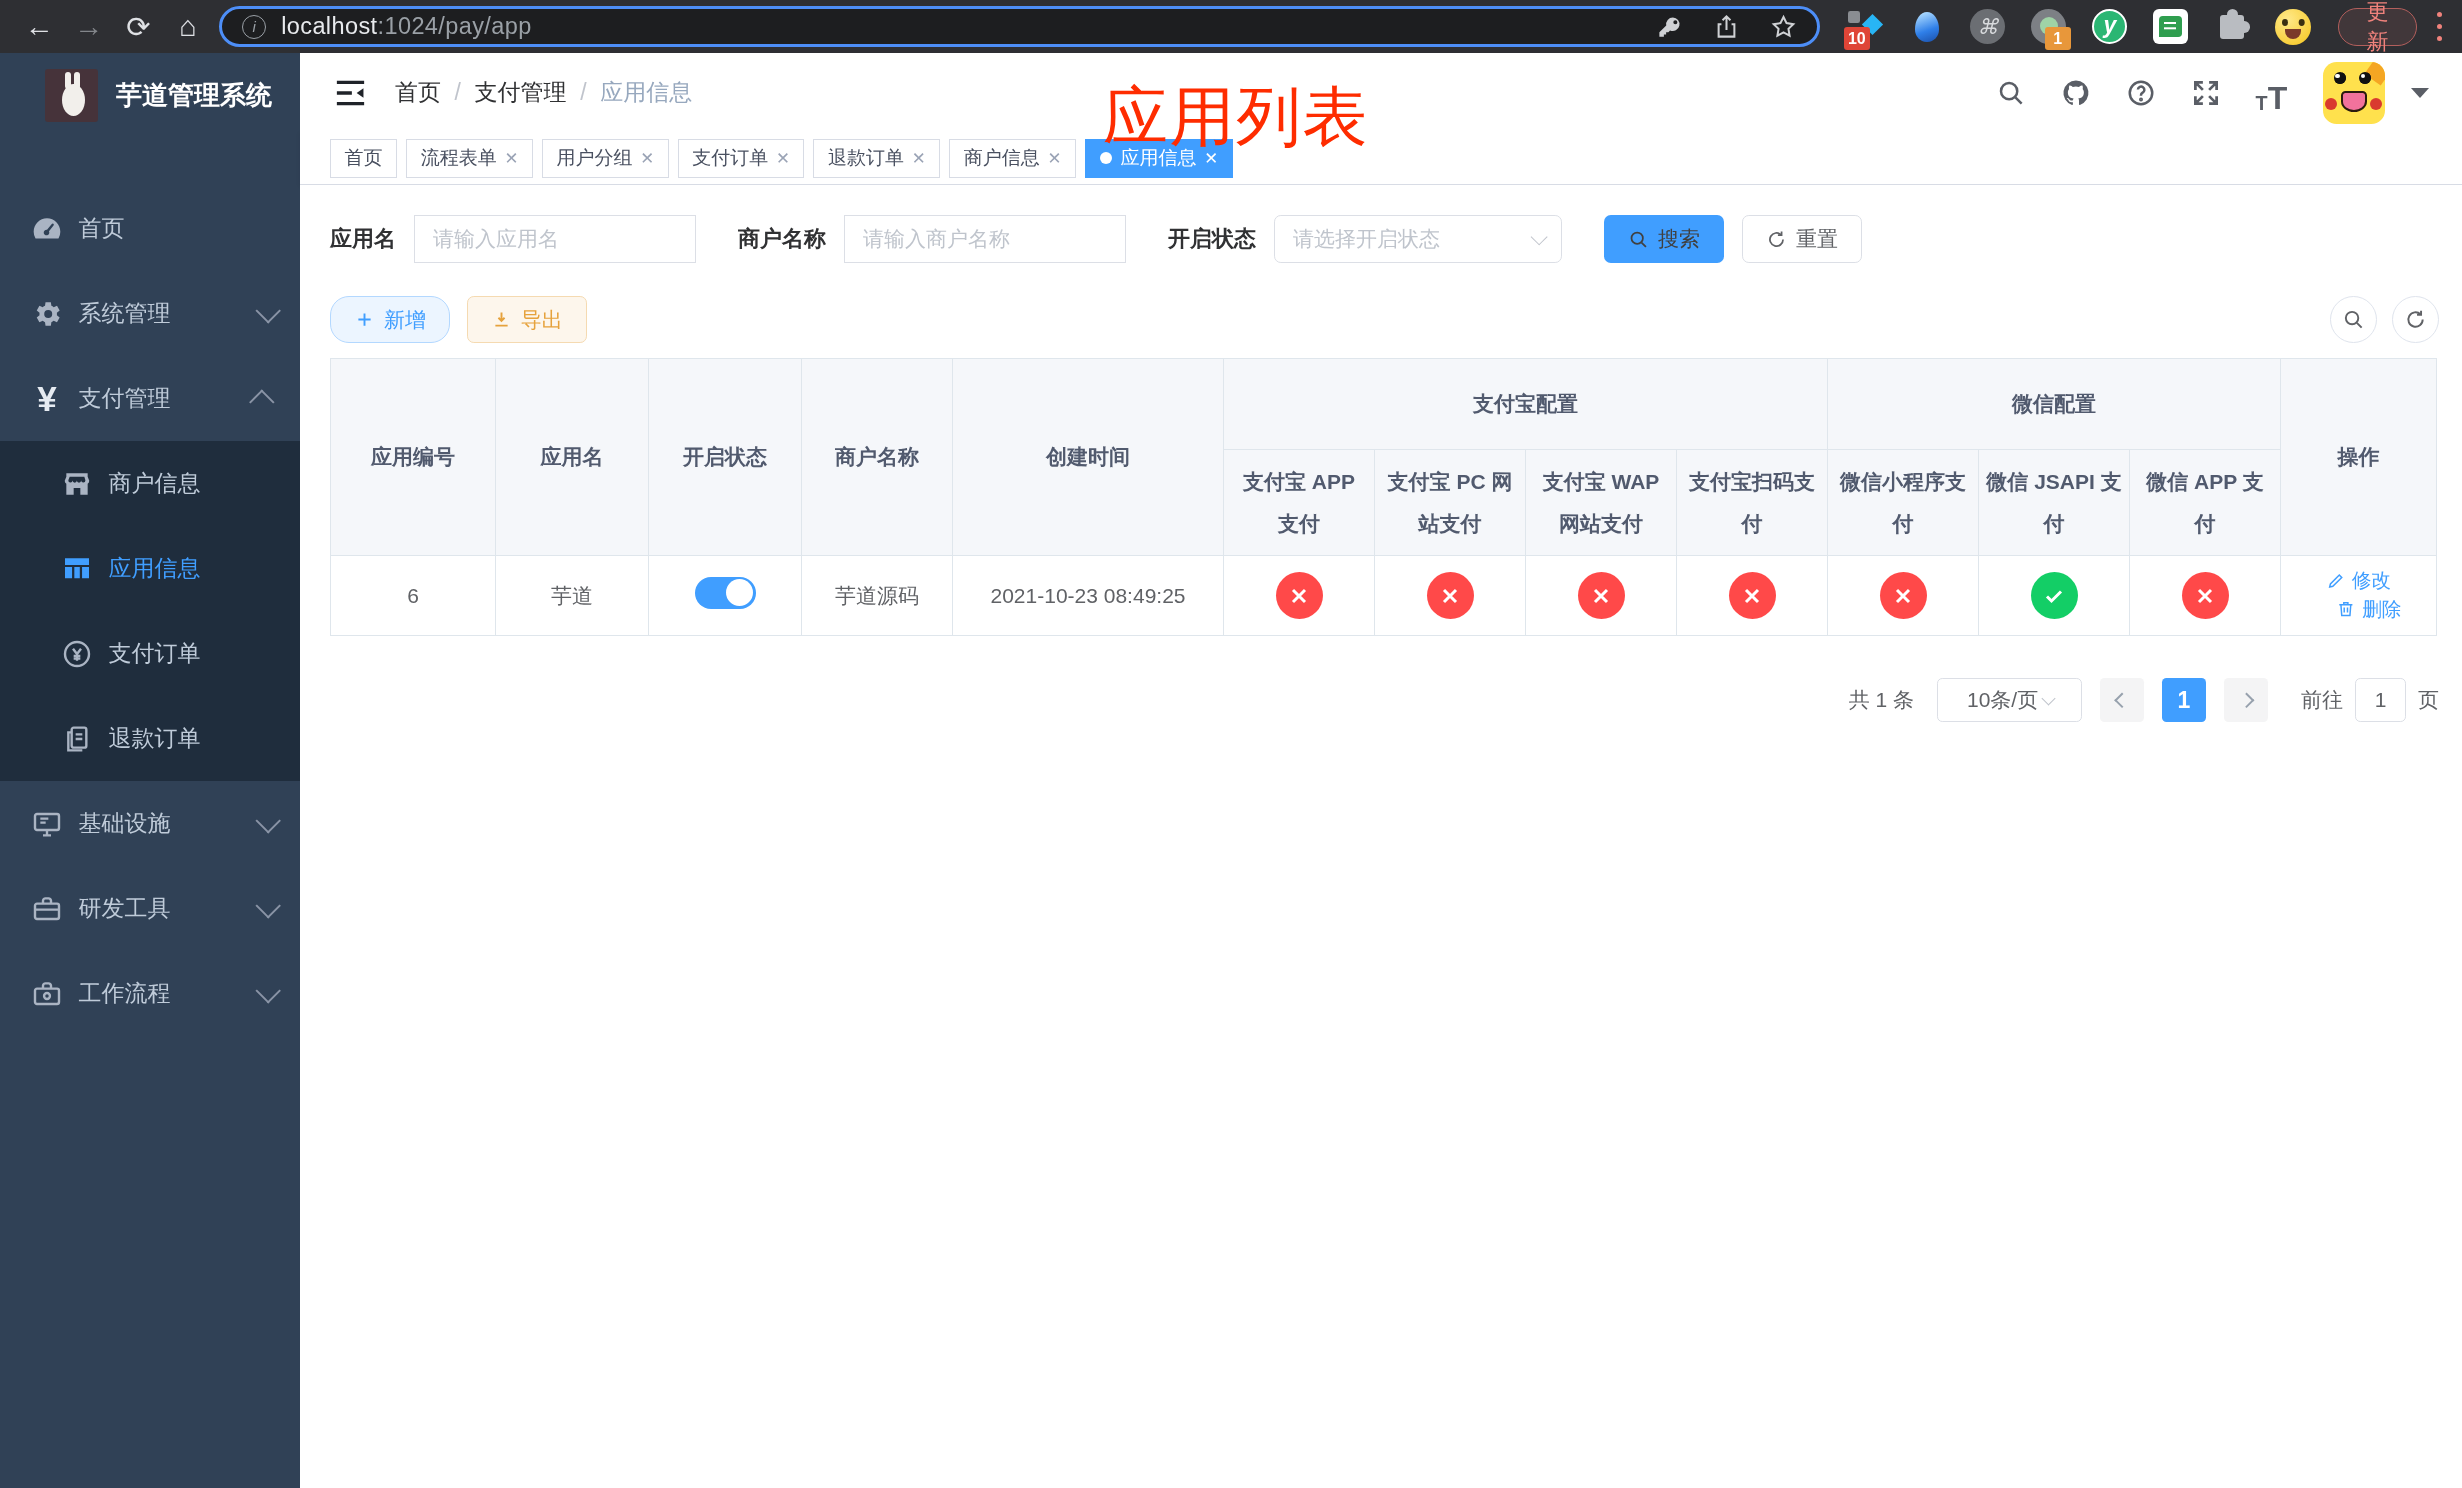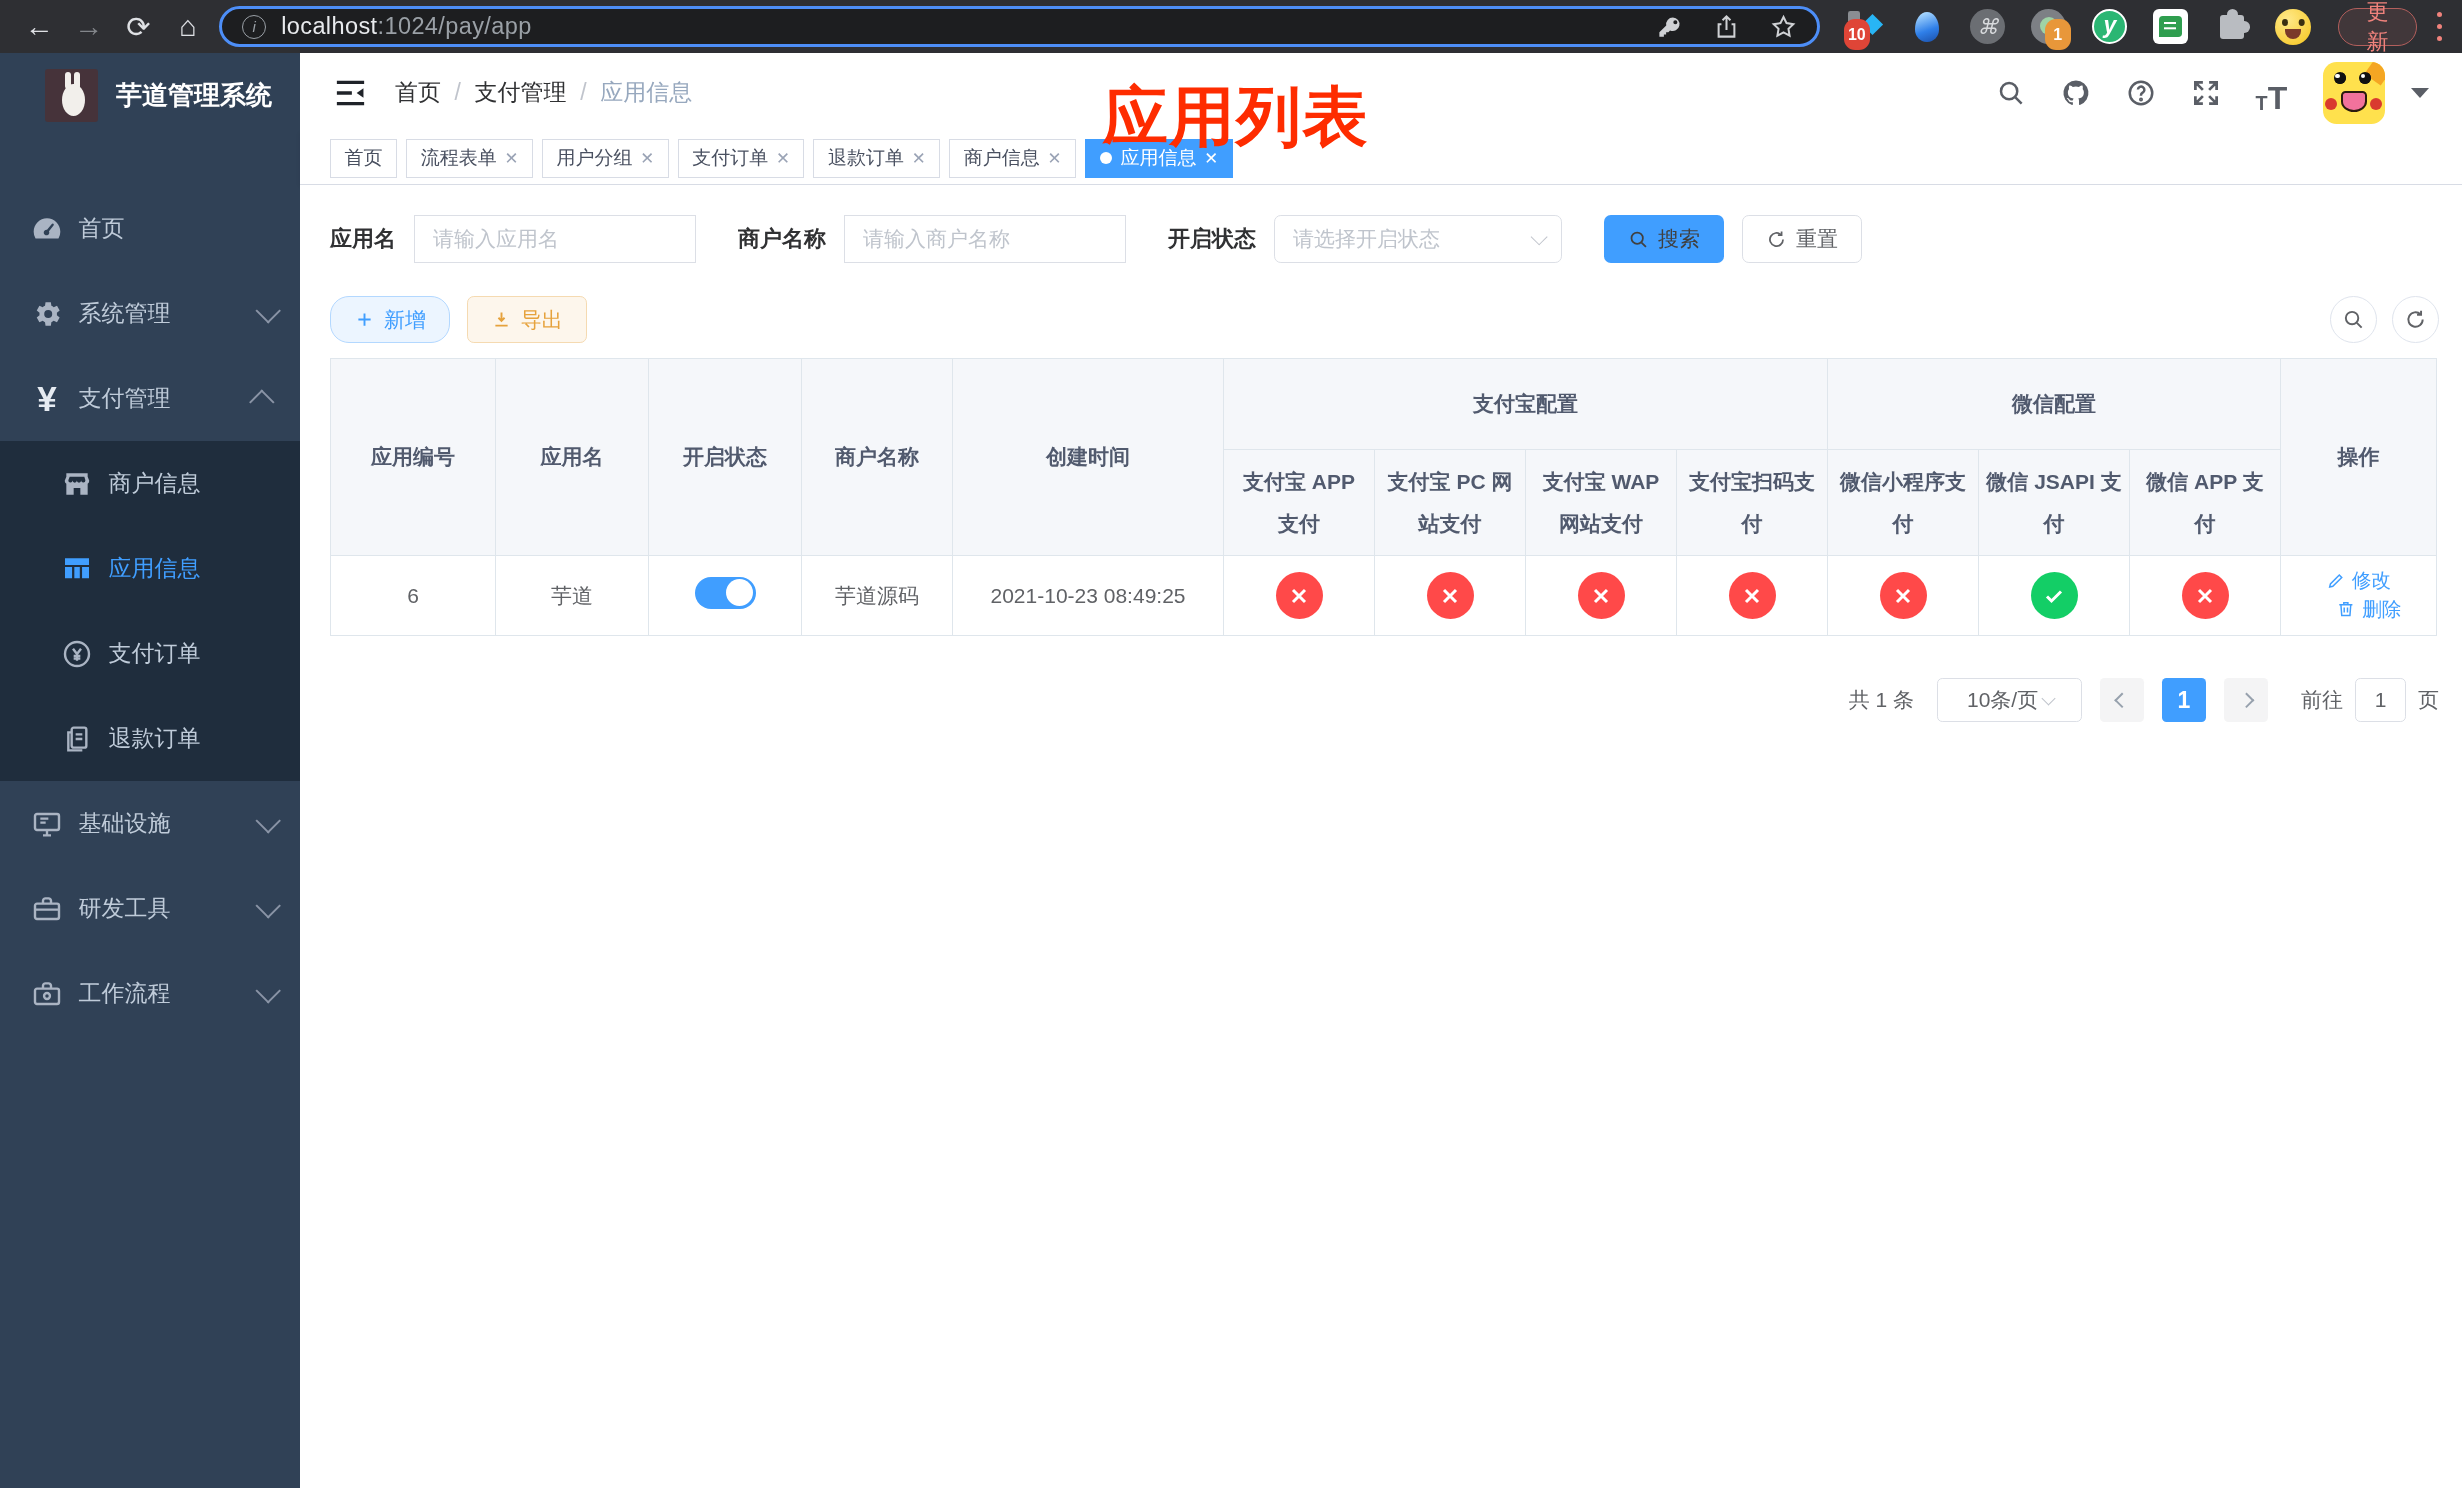--- a/index.html
+++ b/index.html
@@ -15,21 +15,21 @@
              border-radius:23px; display:flex; align-items:center; padding:0 19.7px; }
   .info-ico { width:24px; height:24px; border:1.9px solid #9aa0a6; border-radius:50%; color:#9aa0a6;
               font-size:15px; font-style:italic; display:flex; align-items:center; justify-content:center; }
   .url-text { margin-left:15px; font-size:23.5px; letter-spacing:0.4px; flex:1; white-space:nowrap; }
   .url-text .host { color:#e8eaed; }
   .url-text .path { color:#9aa0a6; }
   .urlbar-right { display:flex; align-items:center; gap:30px; color:#cfd1d4; }
   .urlbar-right svg { width:27px; height:27px; display:block; }
   .extensions { display:flex; align-items:center; gap:23px; margin-left:27px; }
   .ext { position:relative; width:38px; height:38px; display:flex; align-items:center; justify-content:center; cursor:pointer; }
-  .badge { position:absolute; bottom:-4.5px; left:-3px; min-width:26px; height:31px; padding:0 3px; border-radius:11px;
+  .badge { position:absolute; bottom:-4.5px; left:-3px; min-width:26px; height:23px; padding:0 3px; border-radius:3px;
            background:#df4537; color:#fff; font-size:16px; font-weight:bold; display:flex; align-items:center; justify-content:center; }
   .badge.orange { background:#e8973a; left:auto; right:-3px; }
   .pinext-sq1,.pinext-sq2 { position:absolute; width:12px; height:12px; border-radius:2.3px; background:#8a8d92; left:1.5px; }
   .pinext-sq1 { top:3px; } .pinext-sq2 { bottom:6px; }
   .pinext-diamond { position:absolute; right:4.5px; top:9px; width:15px; height:15px; background:#28b5f5; transform:rotate(45deg); }
   .gem { width:24px; height:30px; border-radius:50% 50% 48% 48% / 58% 58% 42% 42%;
          background:linear-gradient(160deg,#a8d8ff 10%,#2f7fe8 60%,#1b4fa8 100%); }
   .cmd-circle { width:35px; height:35px; border-radius:50%; background:#6b6e73; color:#d8dadd; font-size:21px;
                 display:flex; align-items:center; justify-content:center; }
   .cmd-circle::after { content:"⌘"; }
@@ -99,21 +99,21 @@
                  box-shadow:inset -3px -3px 0 #111, 0 0 0 0; }
   .avatar .eye::after { content:""; position:absolute; left:1.5px; top:1.5px; width:4.5px; height:4.5px; border-radius:50%; background:#fff; }
   .avatar .eye.l { left:10.6px; } .avatar .eye.r { right:13.6px; }
   .avatar .mouth { position:absolute; left:18px; top:29px; width:26px; height:21px; background:#f2729c;
                    border:2.3px solid #2b1b0d; border-radius:4.5px 4.5px 50% 50%; }
   .avatar .cheek { position:absolute; top:36px; width:12px; height:12px; border-radius:50%; background:#d93a2f; }
   .avatar .cheek.l { left:1.5px; } .avatar .cheek.r { right:3px; }
   .avatar .ear { position:absolute; right:-4.5px; top:-6px; width:19.7px; height:26px; background:#f5a623; transform:rotate(35deg); }
   .caret-down { width:0; height:0; border-left:9px solid transparent; border-right:9px solid transparent;
                 border-top:10.6px solid #5a5e66; margin-left:3px; cursor:pointer; }
-  .overlay-title { position:absolute; left:803px; top:19.7px; font-size:65px; font-weight:bold; color:#fe2c00;
+  .overlay-title { position:absolute; left:803px; top:19.7px; font-size:65px; font-weight:normal; color:#fe2c00;
                    letter-spacing:1.5px; pointer-events:none; z-index:5; }
 
   
   .tabs-bar { height:53px; display:flex; align-items:center; padding:0 30px; gap:9px; background:#fff;
               border-bottom:0.8px solid #d8dce5; box-shadow:0 0.8px 4.5px rgba(0,21,41,.08); }
   .tab { height:39px; display:inline-flex; align-items:center; padding:0 13.6px; border:1.5px solid #d8dce5;
          background:#fff; color:#495060; font-size:19px; cursor:pointer; white-space:nowrap; }
   .tab .close { margin-left:7.6px; font-size:16.7px; color:#9aa3b5; }
   .tab.active { background:#409eff; border-color:#409eff; color:#fff; }
   .tab.active .dot { width:12px; height:12px; border-radius:50%; background:#fff; margin-right:9px; }

